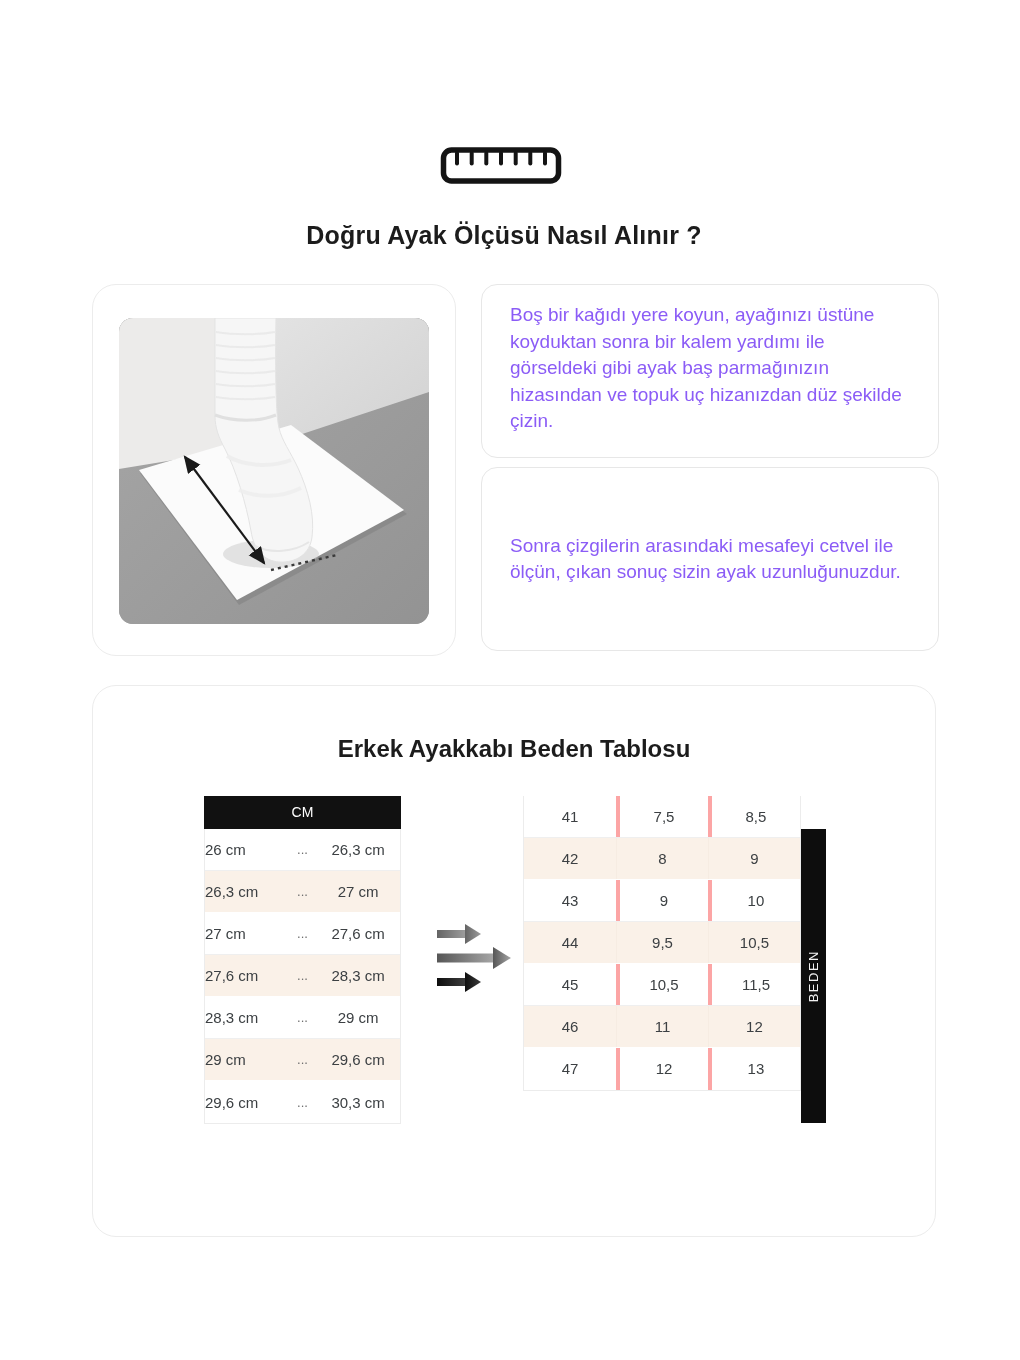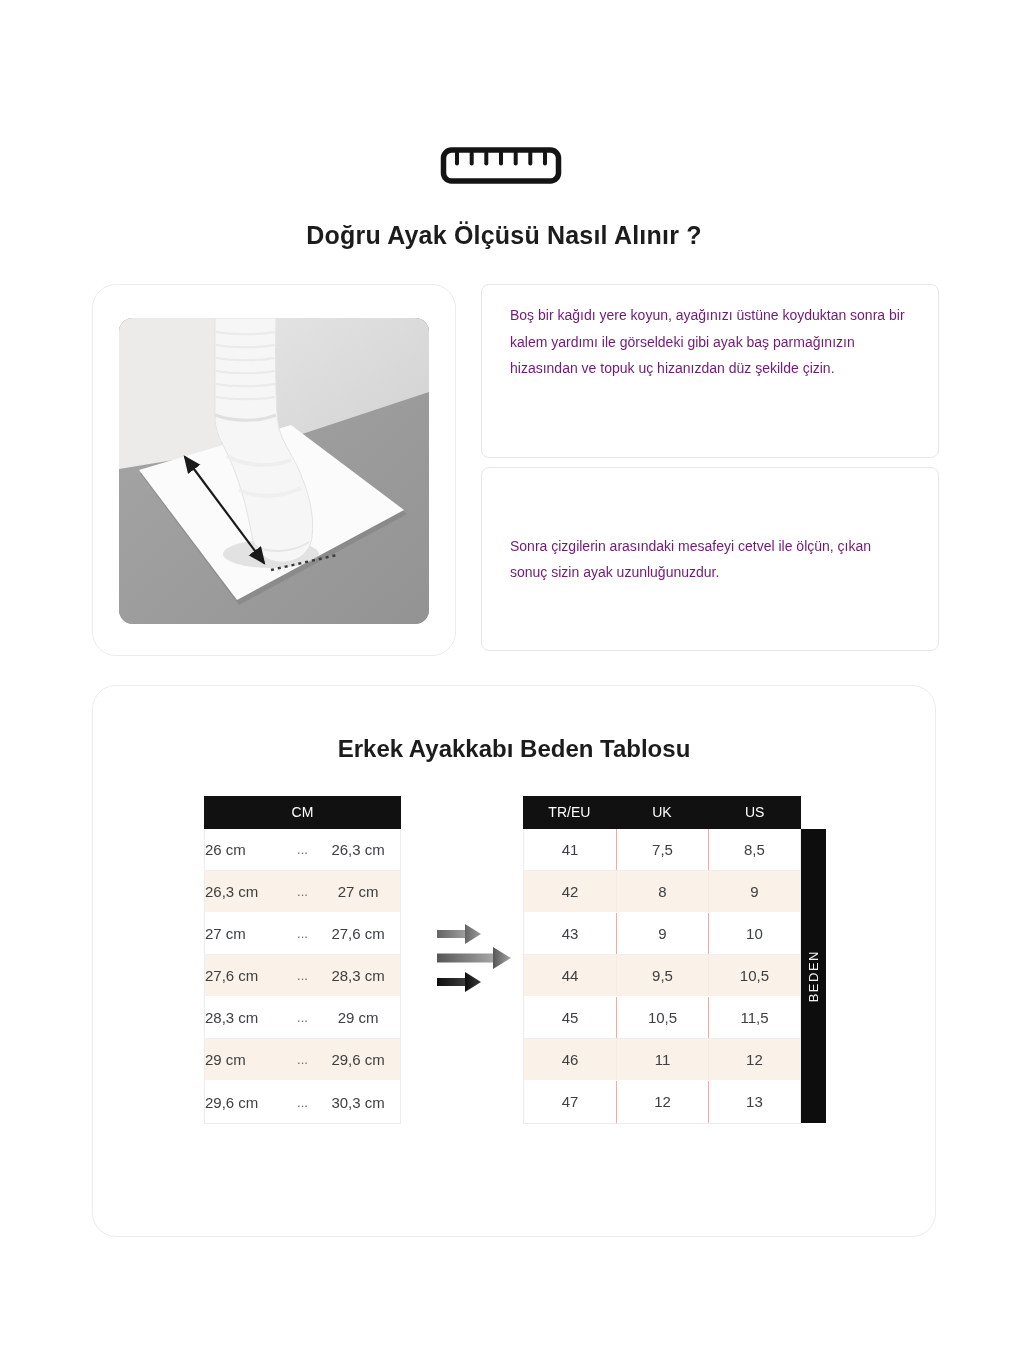--- a/index.html
+++ b/index.html
@@ -22,22 +22,22 @@
   .card {
     background:#fff; border:1px solid #ececec; border-radius:24px;
   }
   #photo-card { left:92px; top:284px; width:364px; height:372px; }
   #photo-scene {
     position:absolute; left:26px; top:33px; width:310px; height:306px;
     border-radius:14px; overflow:hidden; background:#9e9e9e;
   }
   .instr-box {
     position:absolute; left:481px; width:458px;
-    background:#fff; border:1px solid #e7e7e7; border-radius:8px;
-    color:#701a75; font-size:14px; line-height:26.5px;
+    background:#fff; border:1px solid #e7e7e7; border-radius:16px;
+    color:#8b5cf6; font-size:19px; line-height:26.5px;
   }
   #instr-box-1 { top:284px; height:174px; padding:17px 30px 0 28px; }
   #instr-box-2 { top:467px; height:184px; display:flex; align-items:center; padding:0 30px 0 28px; }
 
   
   #size-card { left:92px; top:685px; width:844px; height:552px; }
   #size-title {
     position:absolute; left:0; top:37px; width:100%; text-align:center;
     font-size:24px; font-weight:700; color:#1c1c1c;margin-top:12px;
   }
@@ -54,21 +54,21 @@
 
   #cm-table { left:111px; width:197px; }
   #cm-table .tbl-head span { width:100%; }
   .cm-c1 { width:43%; text-align:left; }
   .cm-sep { width:14%; text-align:center; color:#6f6f6f; font-size:13px; }
   .cm-c2 { width:43%; text-align:center; }
 
   #size-table { left:430px; width:278px; }
   #size-table .tbl-head span { width:33.333%; }
   .sz-cell { width:33.333%; text-align:center; align-self:stretch; line-height:41px; }
-  .sz-cell + .sz-cell { border-left:1px solid #fca5a5; }
+  .sz-cell + .sz-cell { border-left:4px solid #fca5a5; }
   .trow:nth-child(even) .sz-cell + .sz-cell { border-left:1px solid #f6ece2; }
 
   #beden-bar {
     position:absolute; left:708px; top:143px; width:25px; height:294px;
     background:#0d0d0d; color:#fff; display:flex; align-items:center; justify-content:center;
   }
   #beden-label {
     writing-mode:vertical-rl; transform:rotate(180deg);
     font-size:13px; letter-spacing:1.5px; color:#f2f2f2;
   }
@@ -222,25 +222,20 @@
           <polygon points="56,24 56,46 74,35"></polygon>
       </g>
       <g fill="url(#ag3)">
         <rect x="0" y="55" width="28" height="8"></rect>
           <polygon points="28,49 28,69 44,59"></polygon>
       </g>
     </svg>
   </div>
 
   <div class="tbl" id="size-table">
-    <div class="tbl-head">
-      <span>TR/EU</span>
-      <span>UK</span>
-      <span>US</span>
-    </div>
     <div class="tbl-body">
       <div class="trow">
         <span class="sz-cell">41</span>
         <span class="sz-cell">7,5</span>
         <span class="sz-cell">8,5</span>
       </div>
       <div class="trow">
         <span class="sz-cell">42</span>
         <span class="sz-cell">8</span>
         <span class="sz-cell">9</span>

